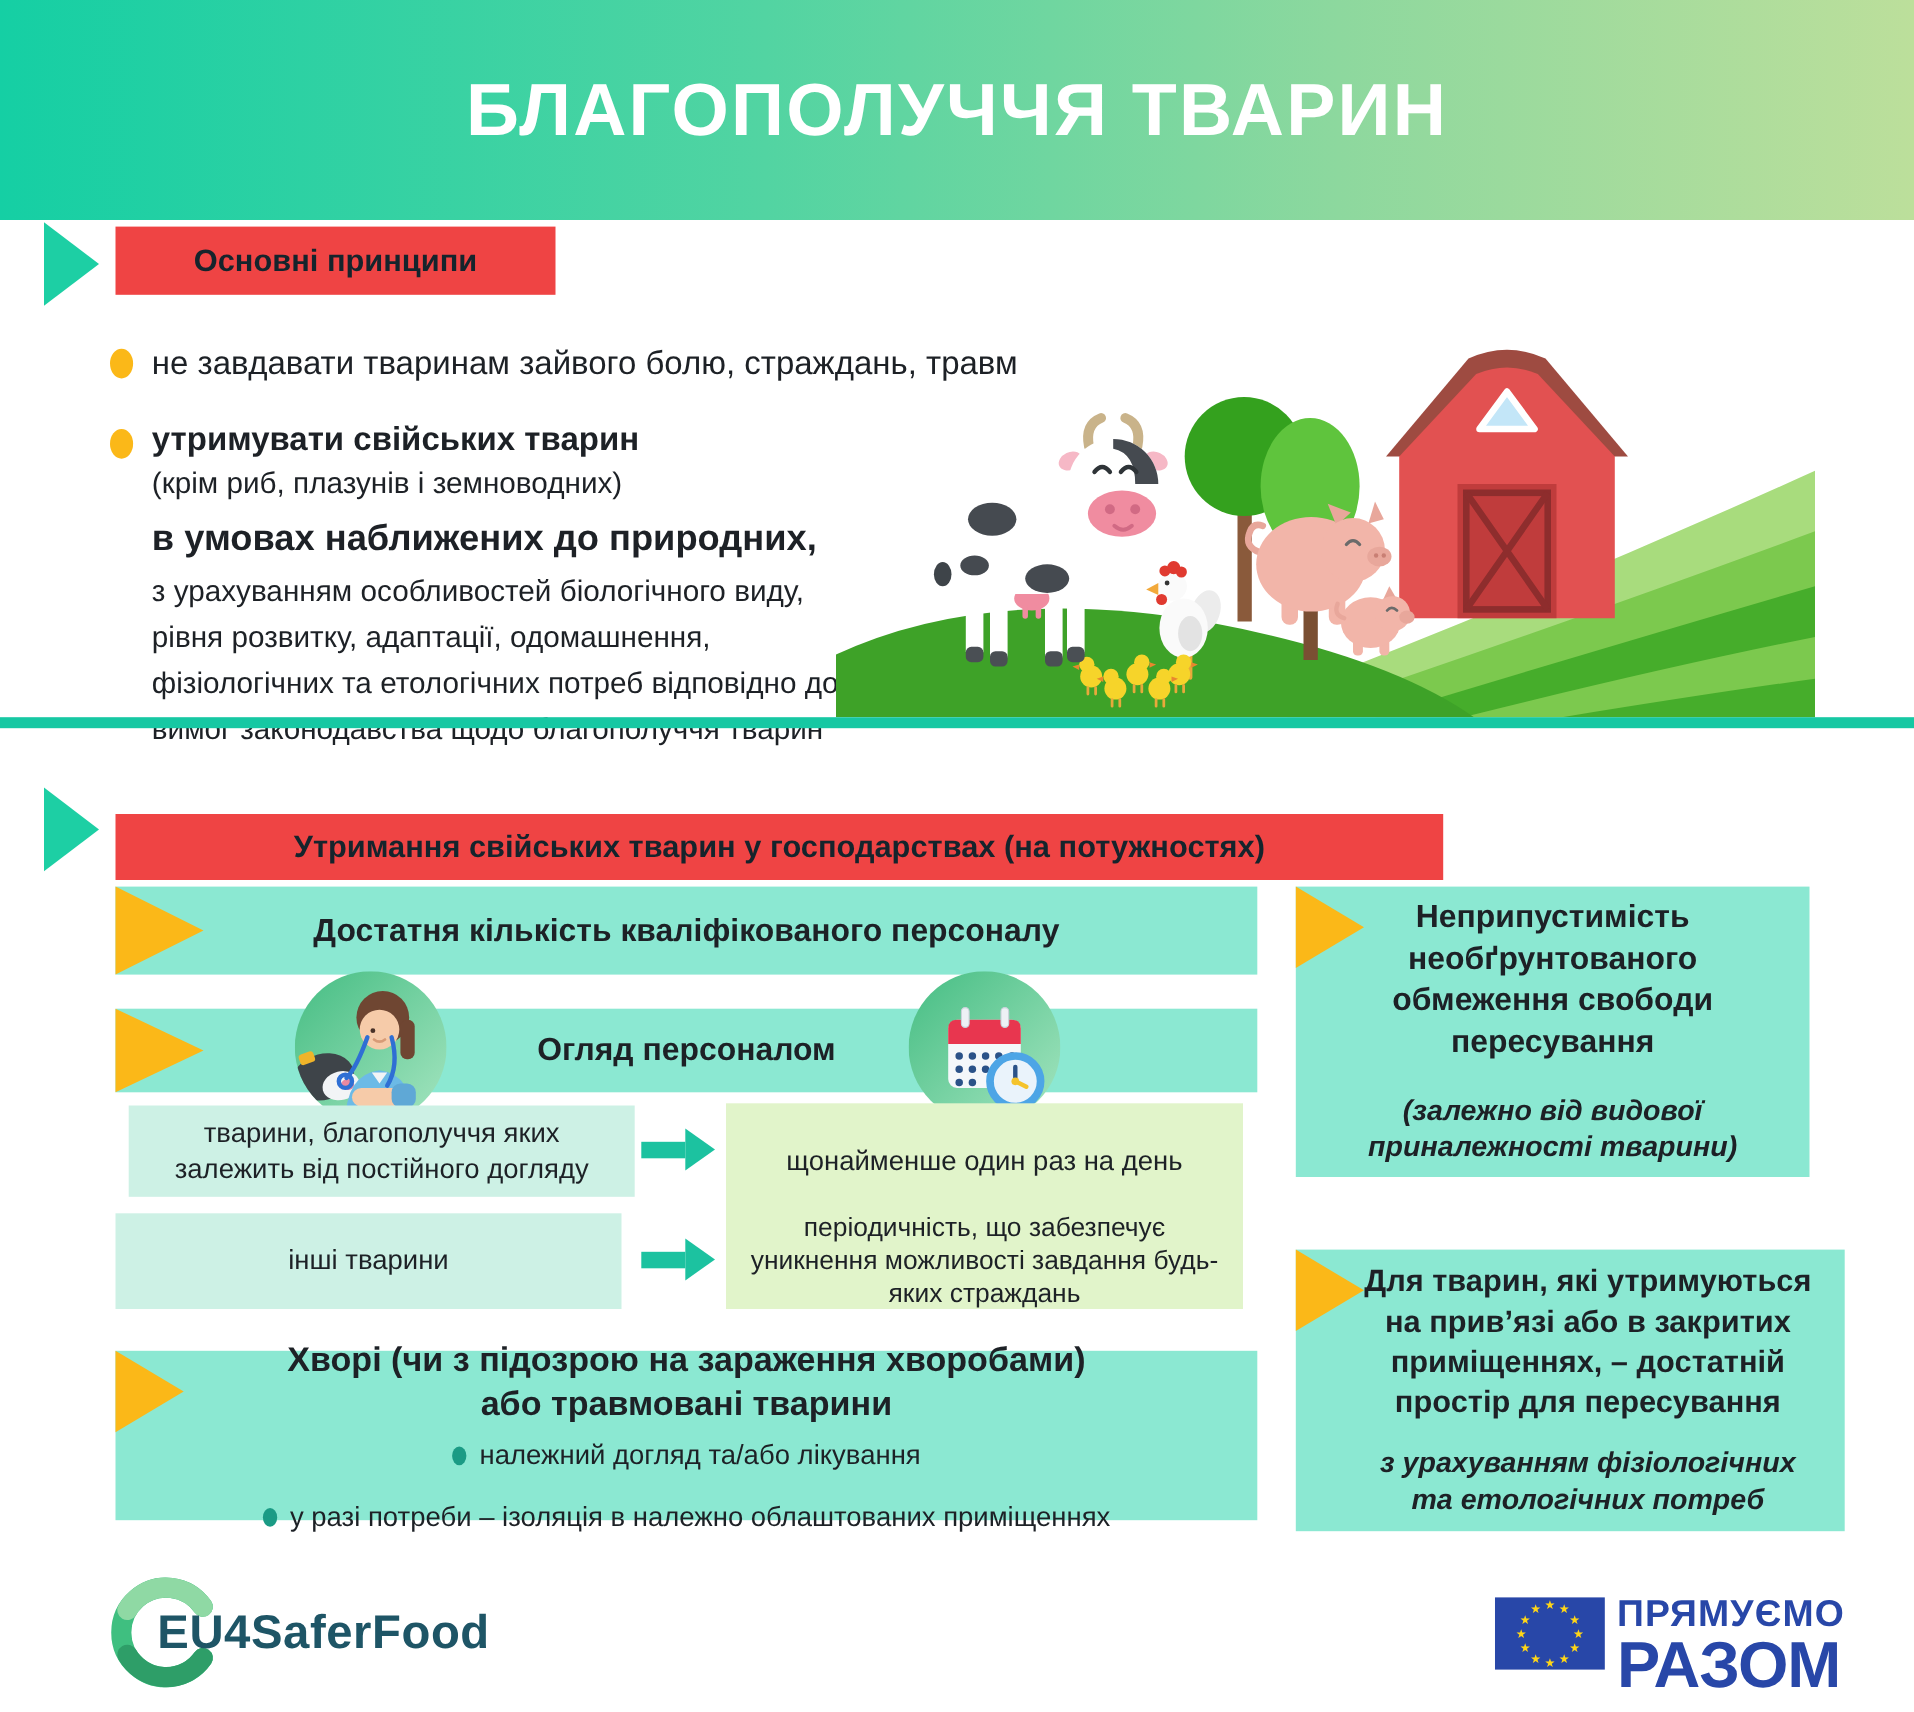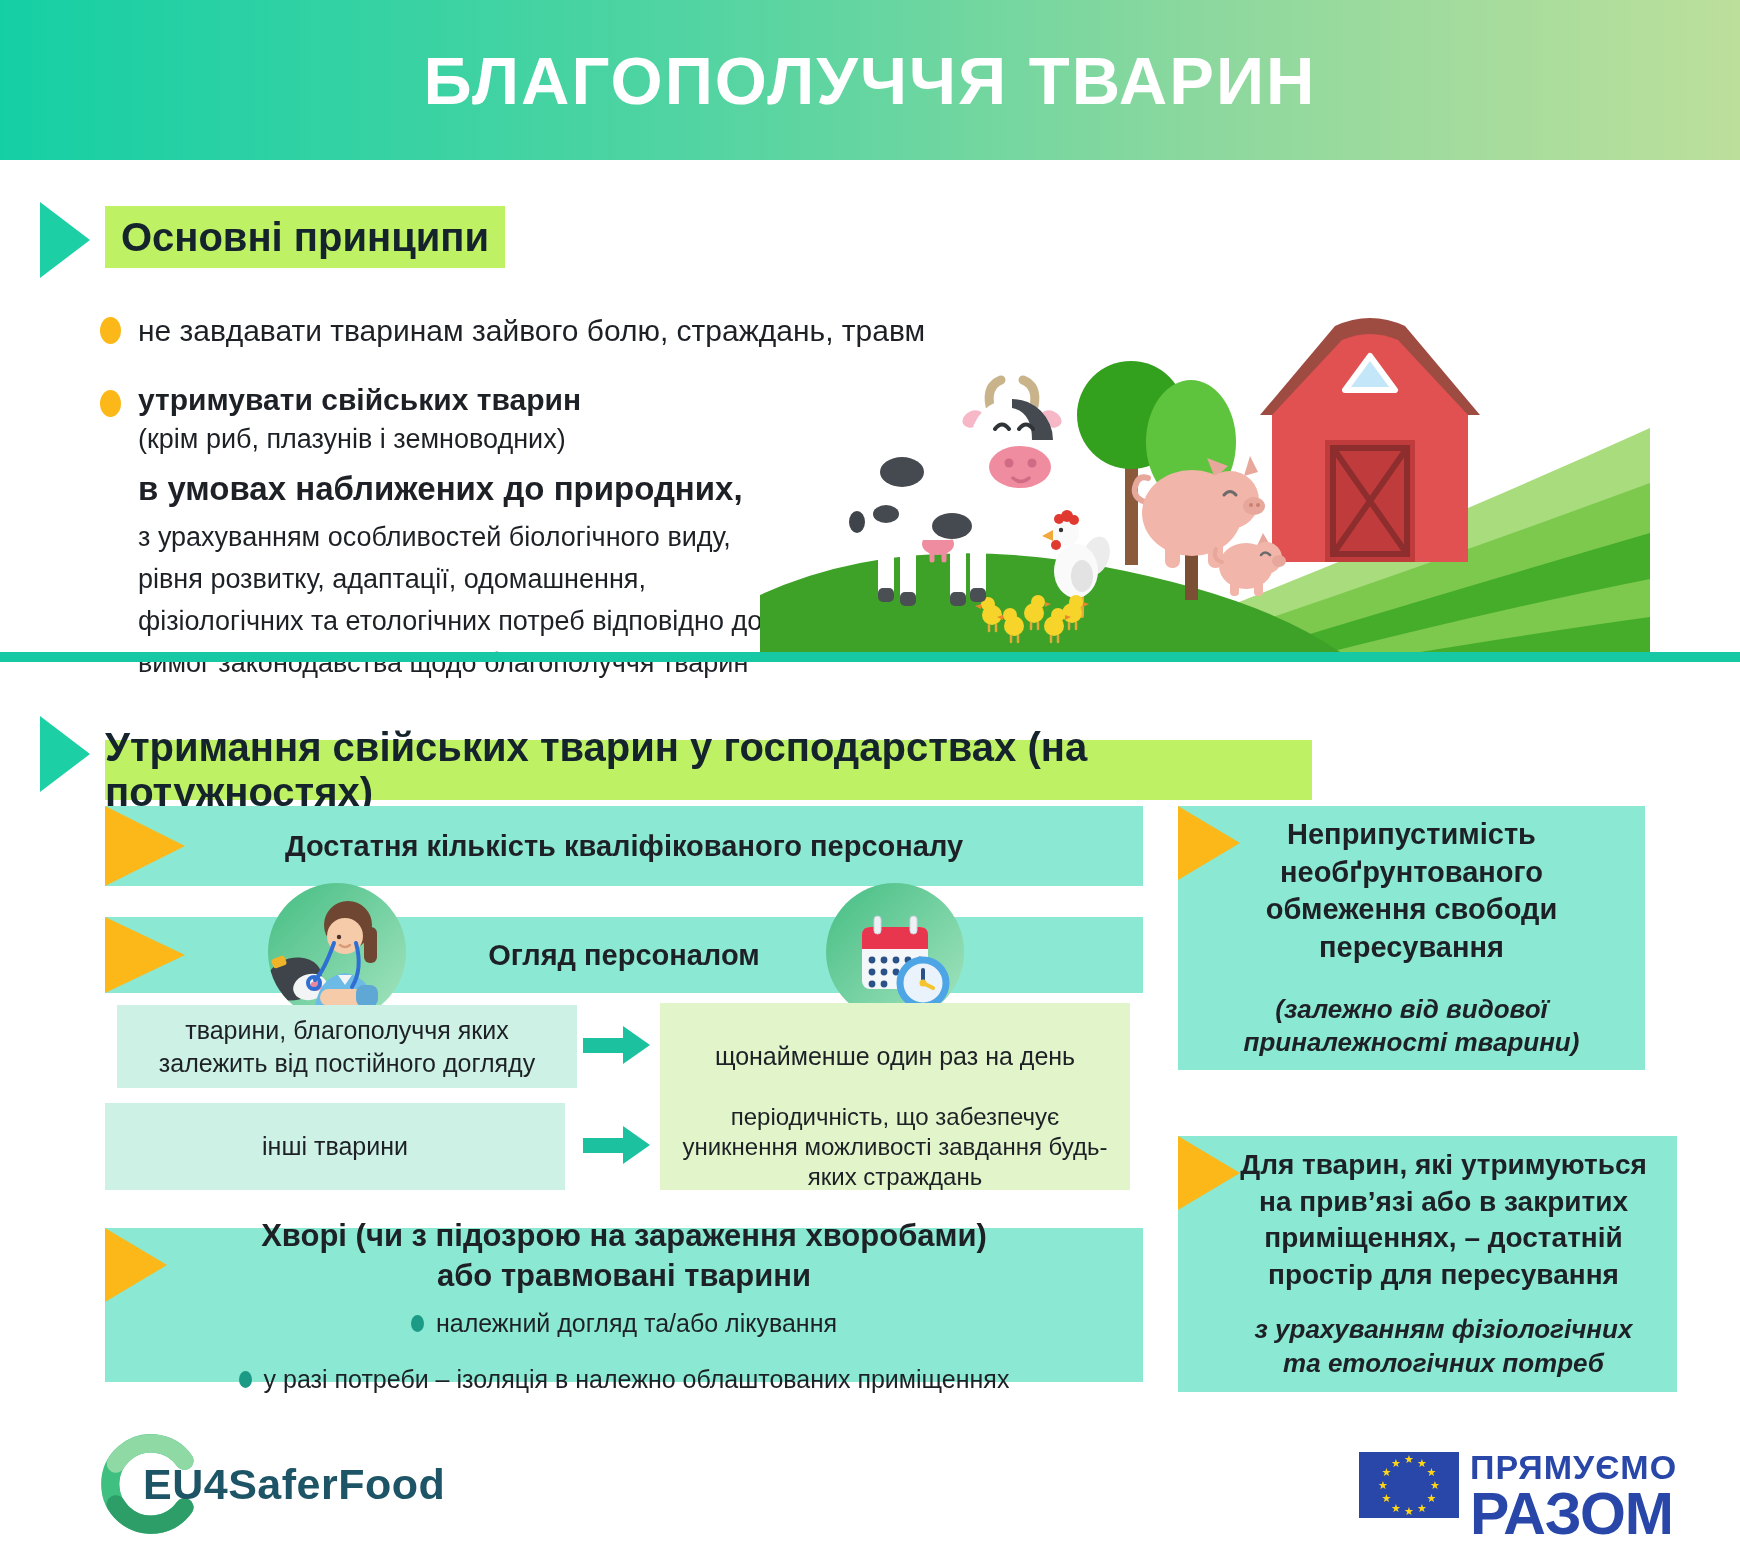--- a/index.html
+++ b/index.html
@@ -1,28 +1,28 @@
 <!DOCTYPE html>
 <html lang="uk"><head>
 <meta charset="utf-8">
 <style>
   html,body{margin:0;padding:0;background:#ffffff;}
   .canvas{position:relative;width:1740px;height:1556px;background:#ffffff;overflow:hidden;
           font-family:"Liberation Sans",sans-serif;color:#1d2126;}
   .abs{position:absolute;}
   
-  .hdr{left:0;top:0;width:1740px;height:160px;
+  .hdr{left:0;top:0;width:1740px;height:200px;
        background:linear-gradient(90deg,#15cfa4 0%,#52d4a2 40%,#8dd89e 70%,#bcdf9b 100%);
        display:flex;align-items:center;justify-content:center;}
   .hdr-title{color:#fff;font-size:67px;font-weight:800;letter-spacing:2px;white-space:nowrap;}
   
   .chev{width:0;height:0;border-top:38px solid transparent;border-bottom:38px solid transparent;
         border-left:50px solid #1dcfa4;}
-  .ylabel{background:#bef264;display:flex;align-items:center;justify-content:center;
-          font-weight:700;font-size:40px;color:#15242c;}
+  .ylabel{background:#ef4444;display:flex;align-items:center;justify-content:center;
+          font-weight:700;font-size:28px;color:#15242c;}
   
   .ydot{width:21px;height:27px;border-radius:50%;background:#fbb818;}
   .b1{font-size:30px;font-weight:400;}
   .b2-intro{font-size:30px;font-weight:700;}
   .b2-exc{font-size:27px;font-weight:400;margin-top:7px;}
   .b2-emp{font-size:33px;font-weight:700;margin-top:15px;}
   .b2-det{font-size:27px;font-weight:400;line-height:1.55;margin-top:9px;}
   
   .divider{left:0;top:652px;width:1740px;height:10px;background:#16c8a3;}
   

